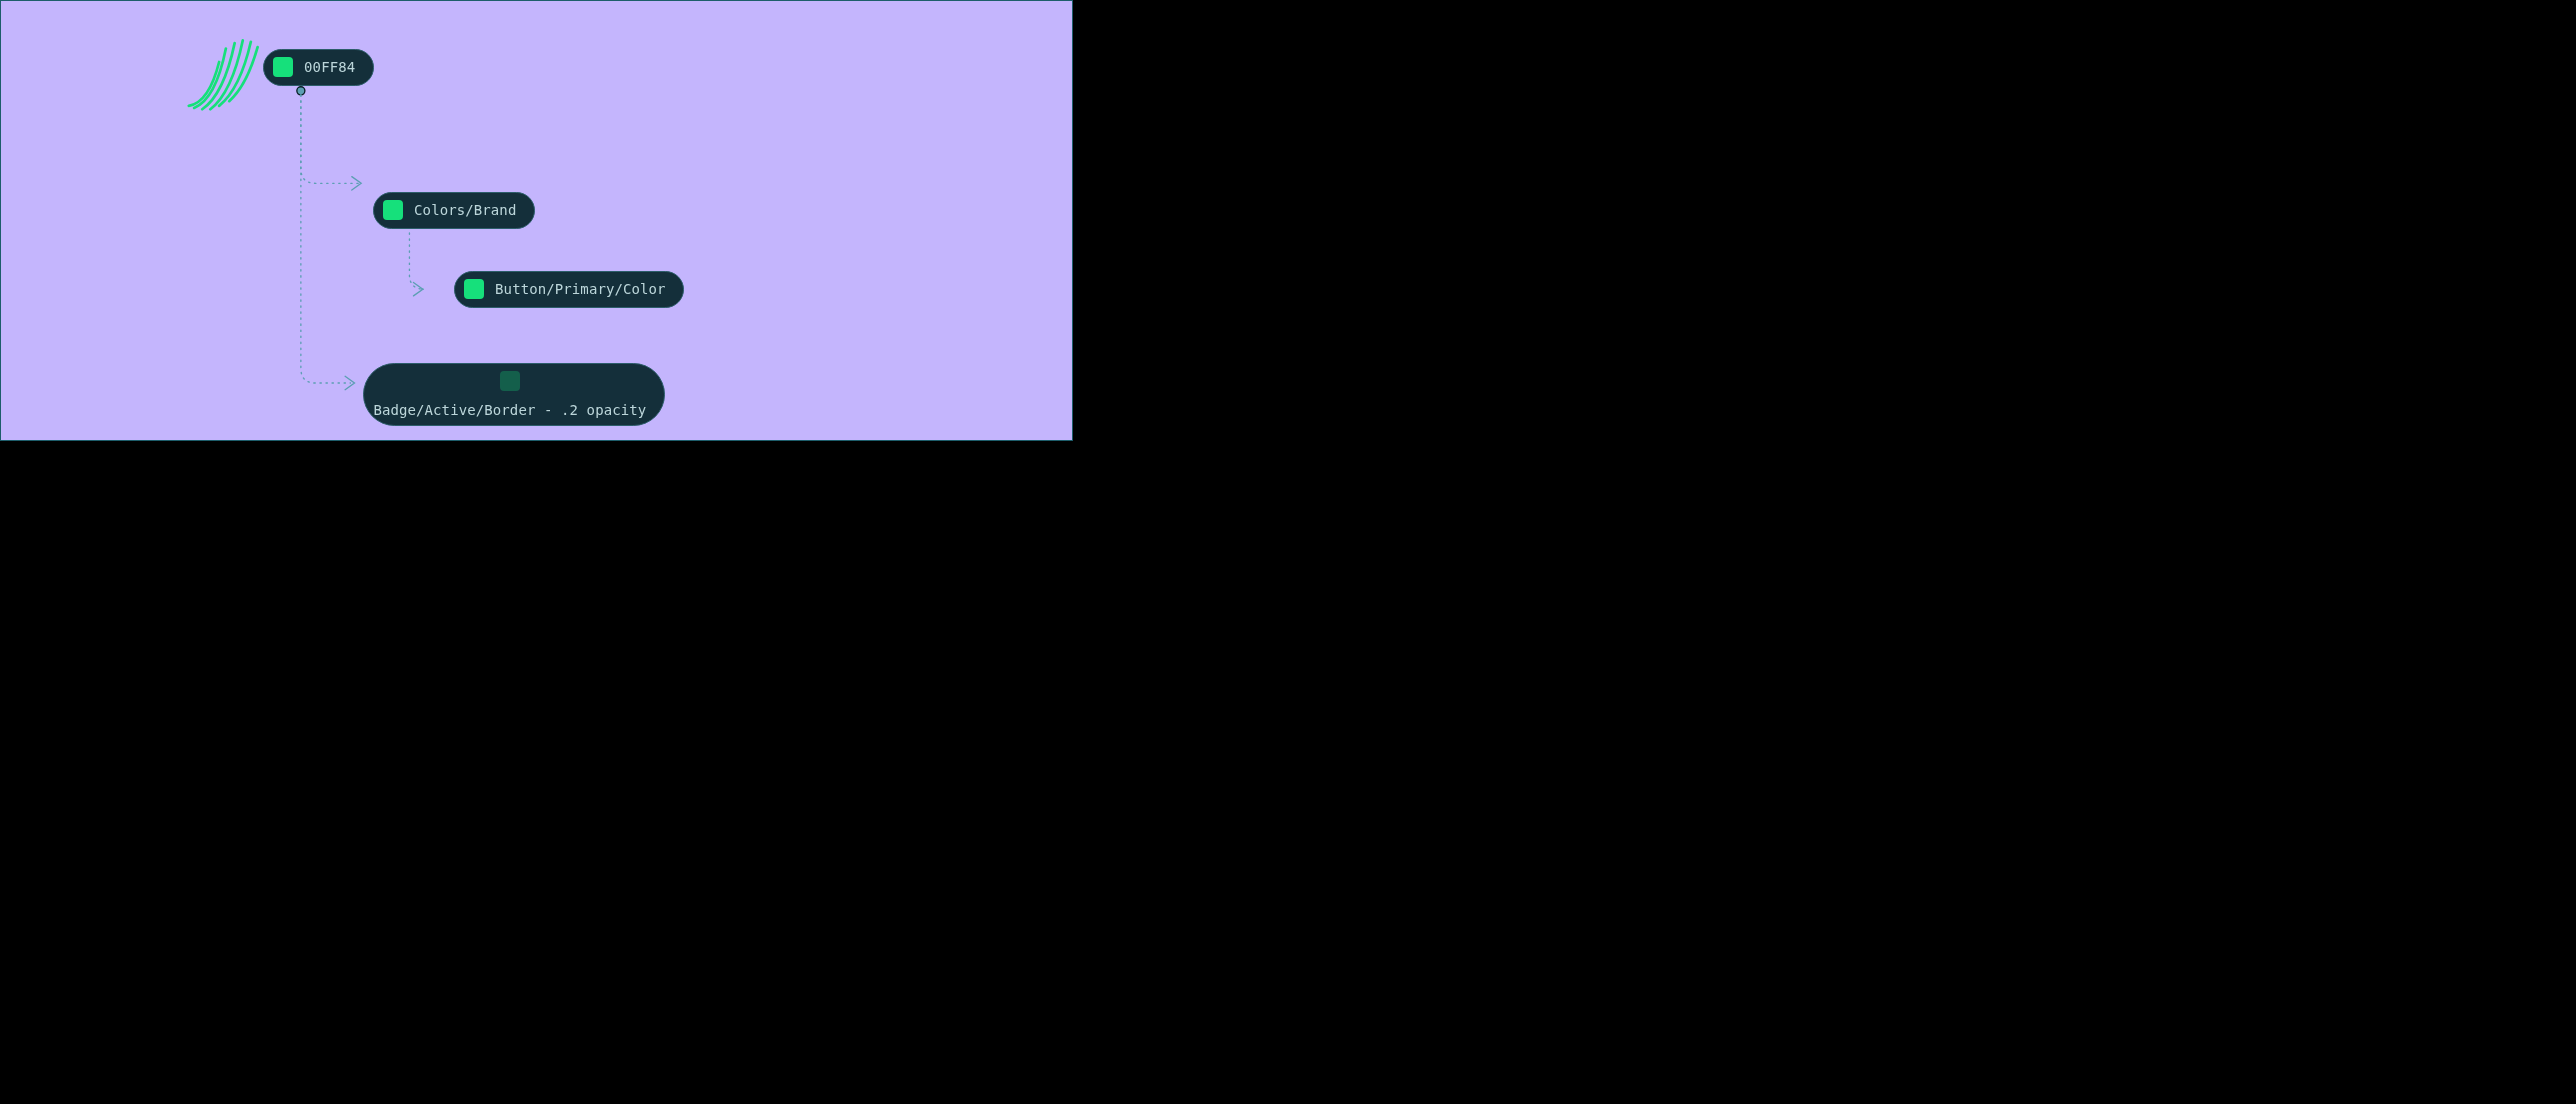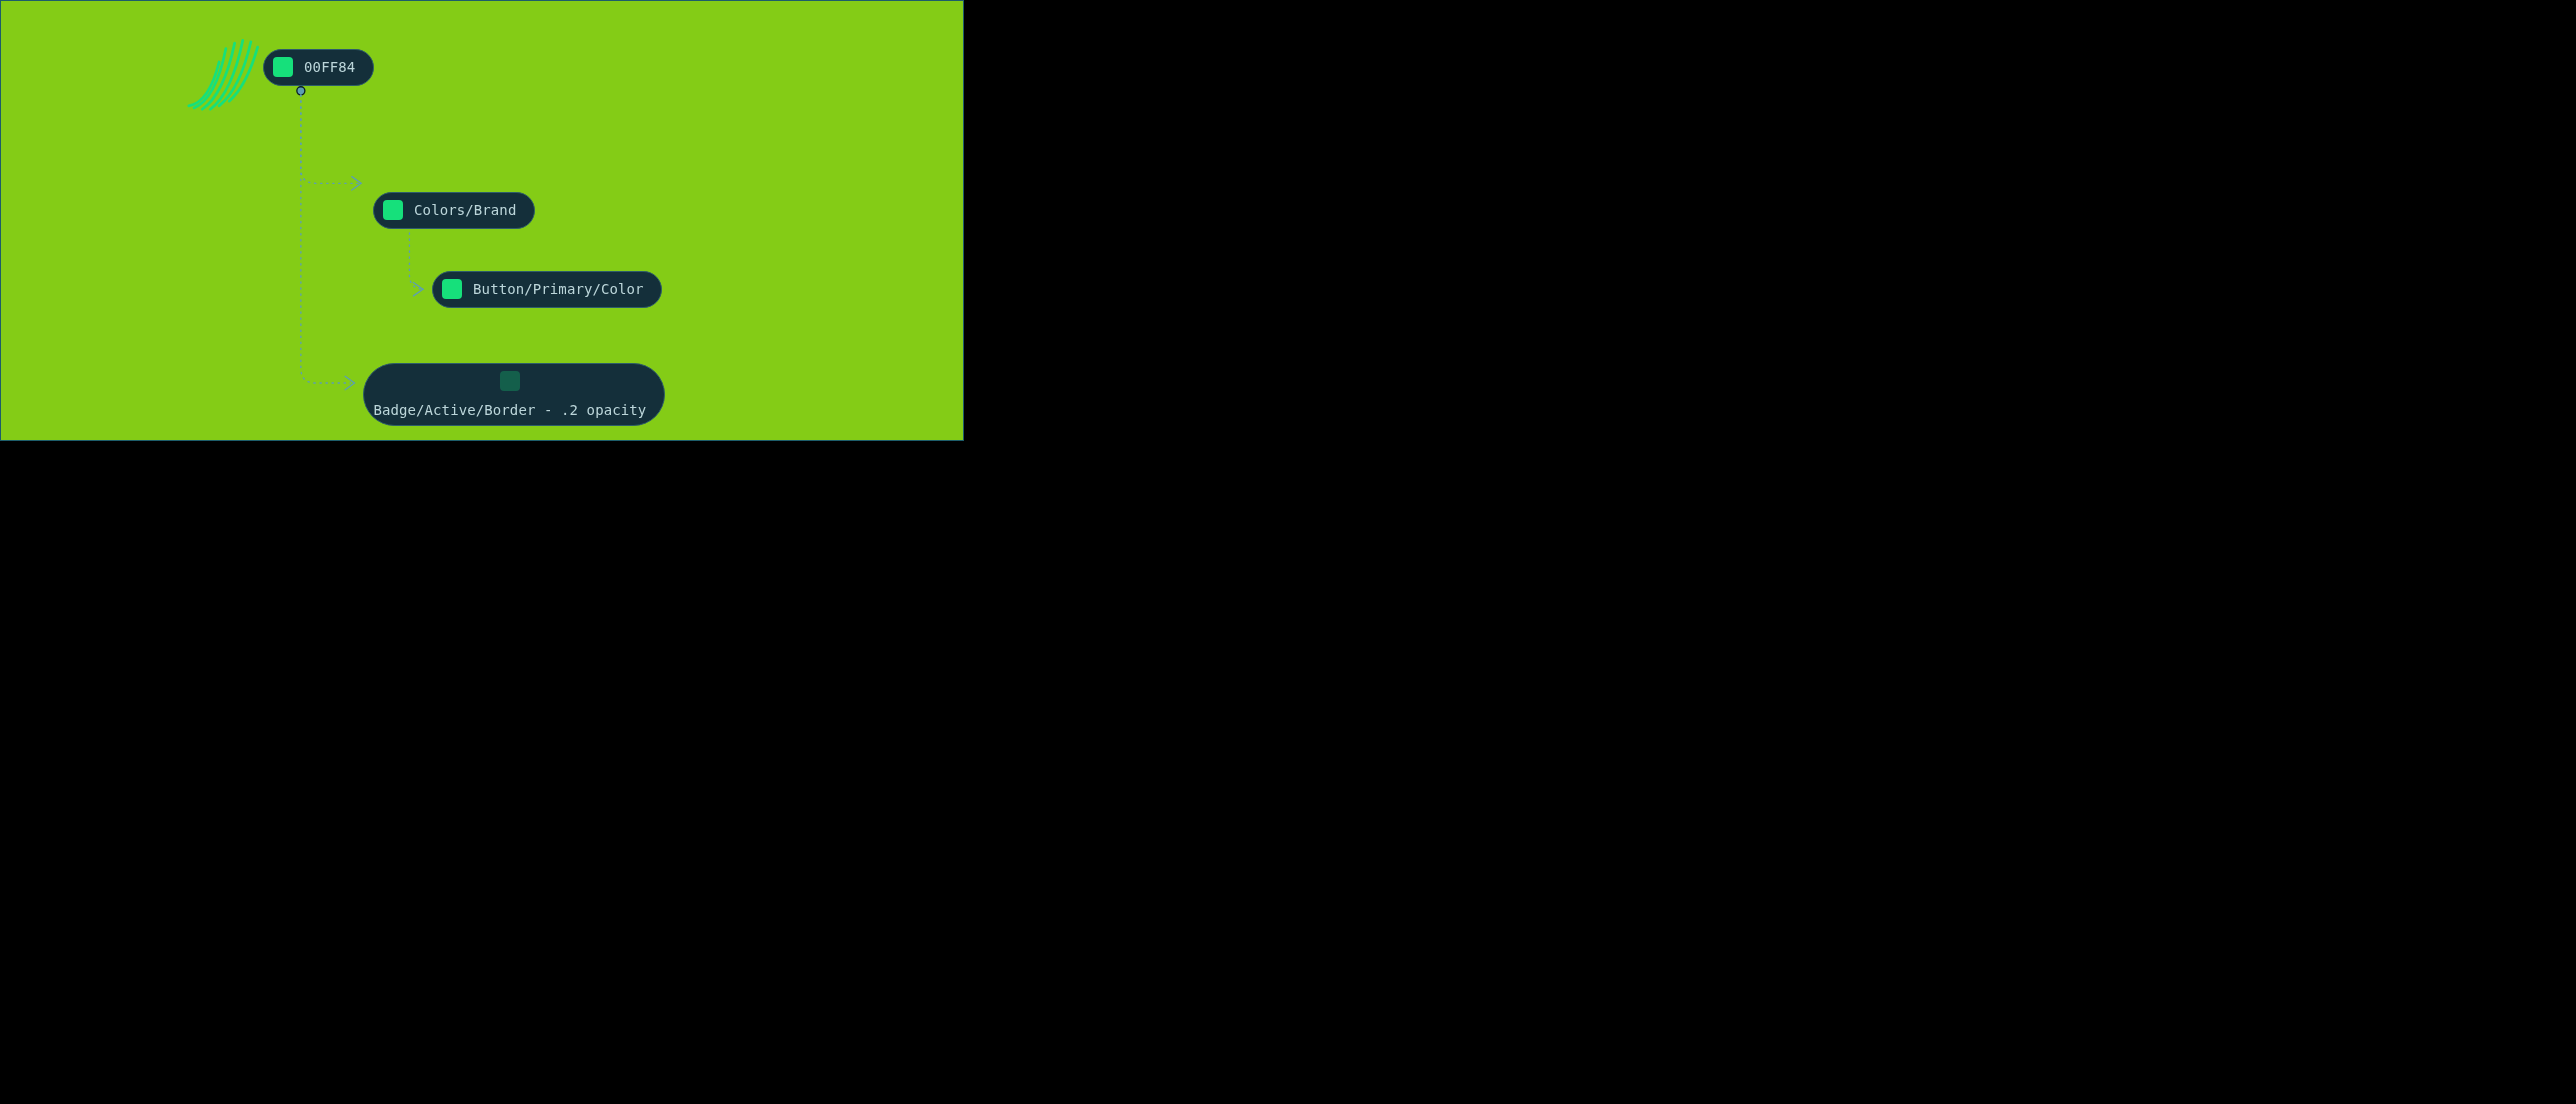--- a/index.html
+++ b/index.html
@@ -4,23 +4,23 @@
 <style>
   html, body {
     margin: 0;
     padding: 0;
     width: 100%;
     height: 100%;
     background: #000;
   }
   .canvas {
     position: relative;
-    width: 964px;
+    width: 1073px;
     height: 441px;
-    background: #84cc16;
+    background: #c4b5fd;
     border: 0.7px solid #1d5d6a;
     box-sizing: border-box;
     overflow: hidden;
     padding-left: 24px;
   }
   .pill {
     position: absolute;
     display: inline-flex;
     align-items: center;
     gap: 10.7px;
@@ -105,21 +105,21 @@
   <div class="pill" style="left:262px; top:48px;">
     <span class="swatch" style="background:#16e07b;opacity:1;"></span>
     <span>00FF84</span>
   </div>
 
   <div class="pill" style="left:372px; top:162px;margin-top:29px;">
     <span class="swatch" style="background:#16e07b;opacity:1;"></span>
     <span>Colors/Brand</span>
   </div>
 
-  <div class="pill" style="left:431px; top:270px;">
+  <div class="pill" style="left:453px; top:270px;">
     <span class="swatch" style="background:#16e07b;opacity:1;"></span>
     <span>Button/Primary/Color</span>
   </div>
 
   <div class="pill" style="left:362px; top:362px;flex-direction:column;">
     <span class="swatch" style="background:#16e07b;opacity:0.28;"></span>
     <span>Badge/Active/Border - .2 opacity</span>
   </div>
 
 </div>

